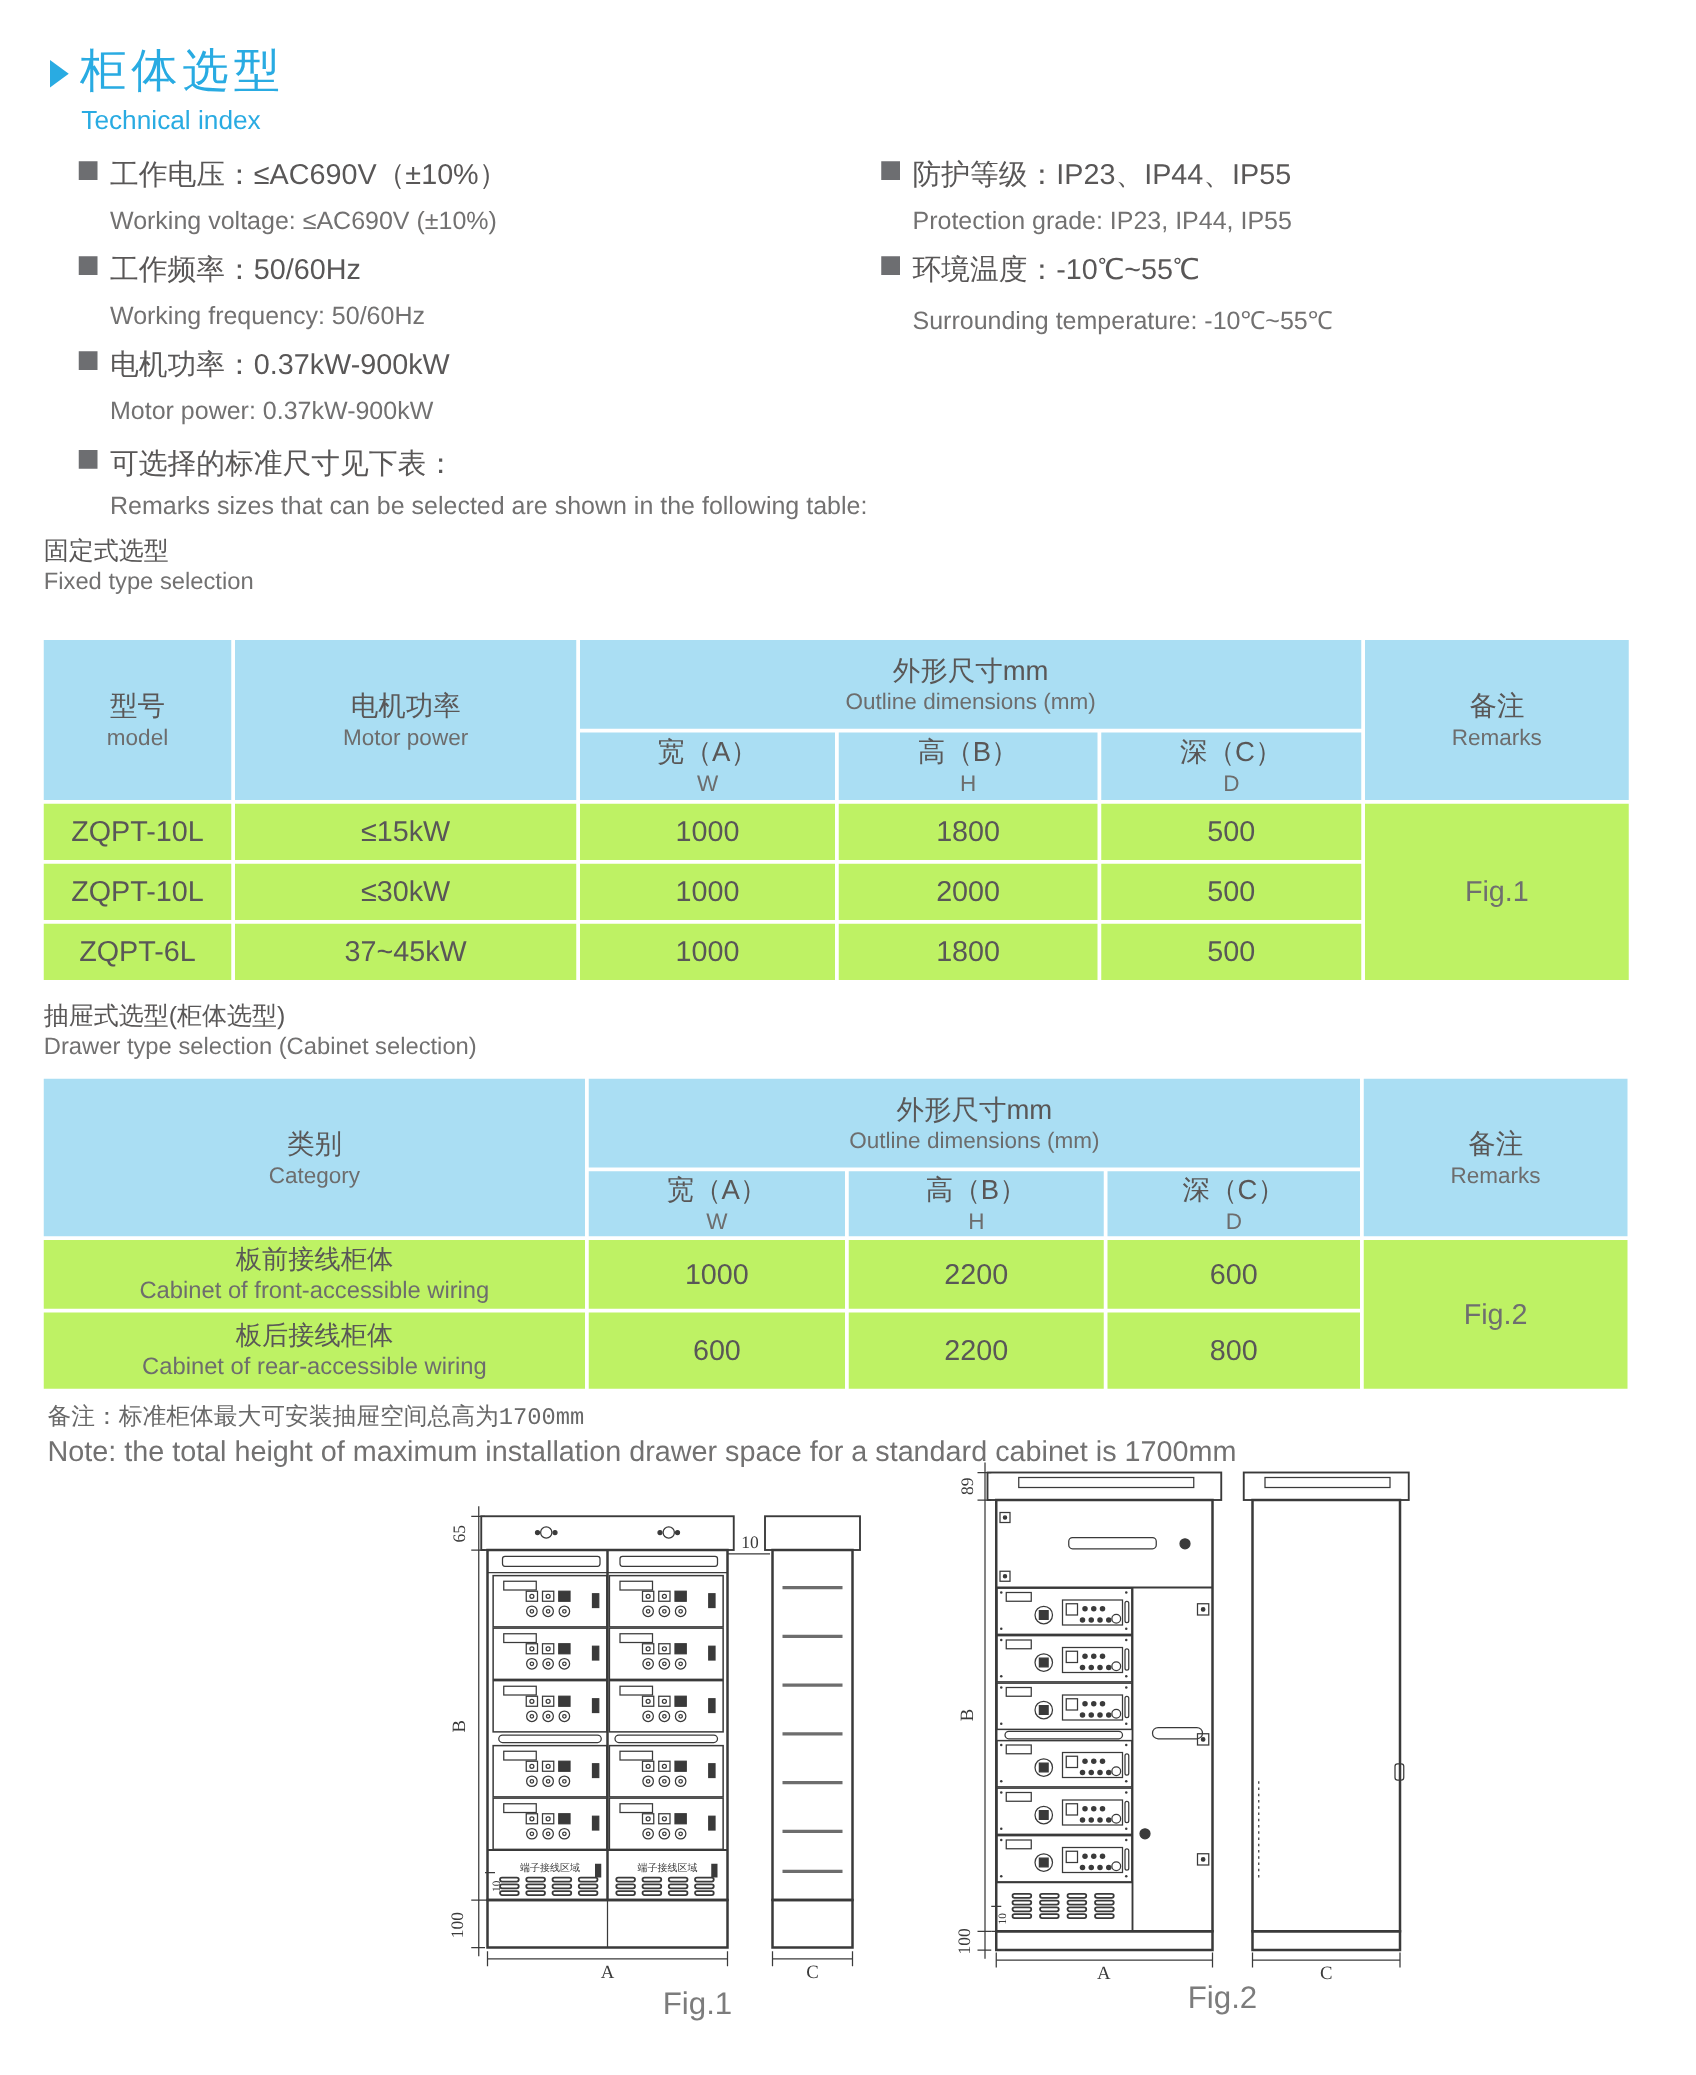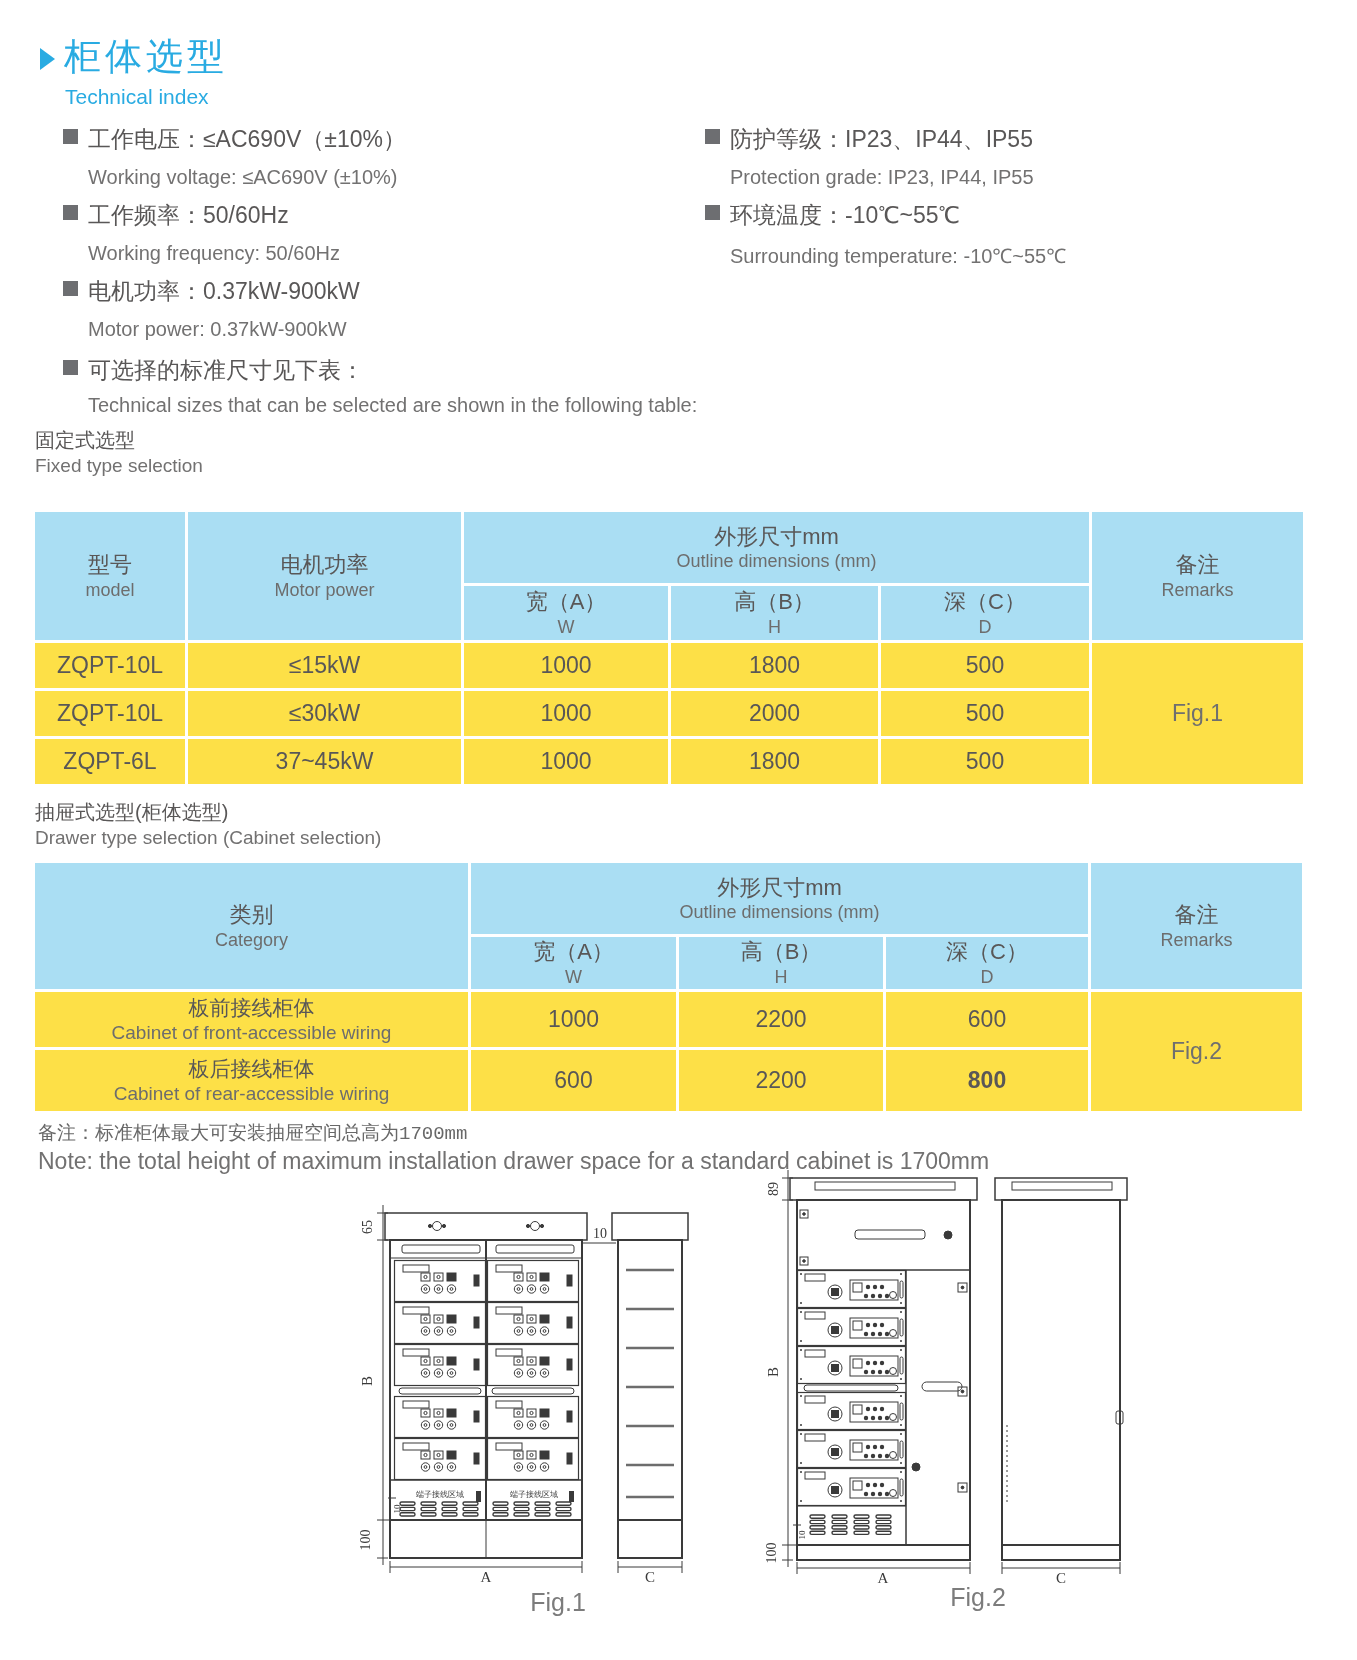--- a/index.html
+++ b/index.html
@@ -18,21 +18,21 @@
   .sq { width:15px; height:15px; background:#6d6e71; margin-top:5px; flex:0 0 auto; }
   .spec-zh { font-size:23px; color:#595757; margin-left:10px; white-space:nowrap; }
   .spec-en { font-size:20px; color:#727171; white-space:nowrap; }
   
   .sec-zh { font-size:20px; color:#595757; }
   .sec-en { font-size:19px; color:#727171; }
   
   .tbl { display:grid; gap:3px; }
   .cell { display:flex; flex-direction:column; align-items:center; justify-content:center; text-align:center; line-height:1.25; }
   .hd { background:#aadef3; }
-  .bd { background:#fde047; }
+  .bd { background:#bef264; }
   .z  { font-size:22px; color:#595757; }
   .e  { font-size:18px; color:#6d6d6d; }
   .num { font-size:23px; color:#595757; }
   .figref { font-size:23px; color:#6f6f6f; }
   
   .note-zh { font-size:19px; color:#686868; }
   .note-en { font-size:23px; color:#727171; }
   
   svg text.dim { font-family:"Liberation Serif", serif; fill:#3a3a3a; }
   svg text.cap { font-family:"Liberation Sans", sans-serif; fill:#7c7c7c; }
@@ -62,21 +62,21 @@
   <div class="abs spec-item" style="left:63px; top:276px;">
     <span class="sq"></span>
     <span class="spec-zh">电机功率：0.37kW-900kW</span>
   </div>
   <div class="abs spec-en" style="left:88px; top:318px;text-align:center;">Motor power: 0.37kW-900kW</div>
 
   <div class="abs spec-item" style="left:63px; top:355px;">
     <span class="sq"></span>
     <span class="spec-zh">可选择的标准尺寸见下表：</span>
   </div>
-  <div class="abs spec-en" style="left:88px; top:394px;">Technical sizes that can be selected are shown in the following table:</div>
+  <div class="abs spec-en" style="left:88px; top:394px;">Remarks sizes that can be selected are shown in the following table:</div>
 
   <div class="abs spec-item" style="left:705px; top:124px;">
     <span class="sq"></span>
     <span class="spec-zh">防护等级：IP23、IP44、IP55</span>
   </div>
   <div class="abs spec-en" style="left:730px; top:166px;">Protection grade: IP23, IP44, IP55</div>
 
   <div class="abs spec-item" style="left:705px; top:200px;">
     <span class="sq"></span>
     <span class="spec-zh">环境温度：-10℃~55℃</span>
@@ -215,21 +215,21 @@
     <div class="cell bd" style="grid-column:1; grid-row:4;">
       <span class="z" style="font-size:21px;">板后接线柜体</span>
       <span class="e" style="font-size:19px;">Cabinet of rear-accessible wiring</span>
     </div>
     <div class="cell bd" style="grid-column:2; grid-row:4;">
         <span class="num">600</span>
       </div>
     <div class="cell bd" style="grid-column:3; grid-row:4;">
         <span class="num">2200</span>
       </div>
-    <div class="cell bd" style="grid-column:4; grid-row:4;font-weight:bold;">
+    <div class="cell bd" style="grid-column:4; grid-row:4;">
         <span class="num">800</span>
       </div>
 
     <div class="cell bd" style="grid-column:5; grid-row:3/5;">
         <span class="figref">Fig.2</span>
       </div>
   </div>
 
   <div class="abs note-zh" style="left:38px; top:1120px;font-family:Liberation Mono, monospace;">备注：标准柜体最大可安装抽屉空间总高为1700mm</div>
   <div class="abs note-en" style="left:38px; top:1148px;">Note: the total height of maximum installation drawer space for a standard cabinet is 1700mm</div>

